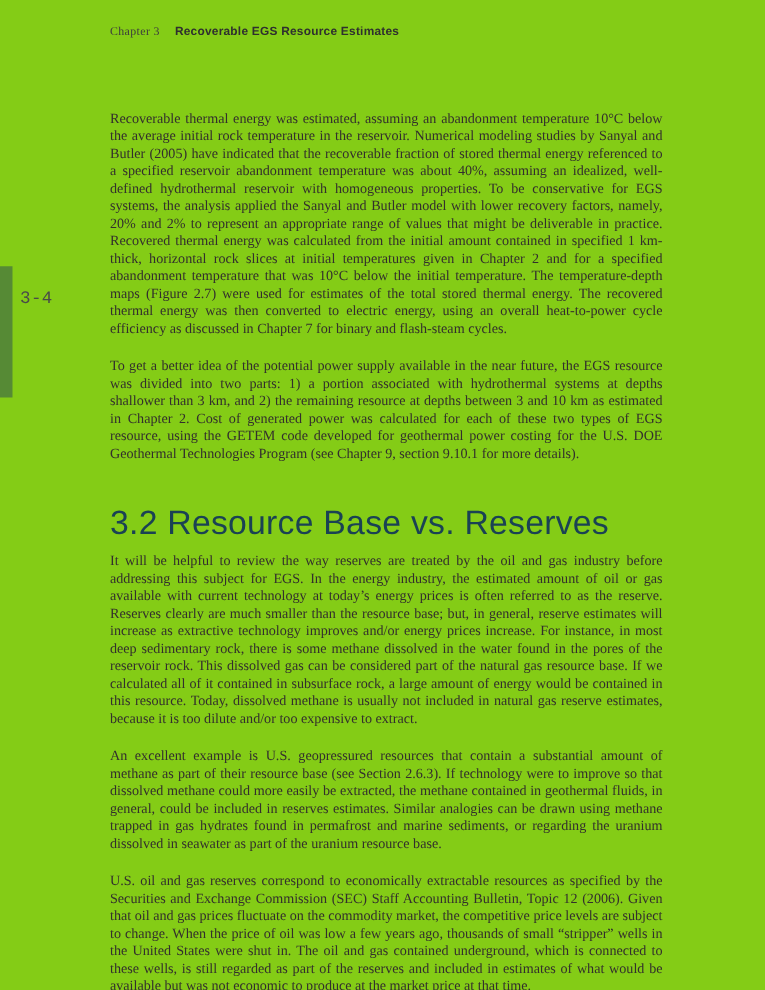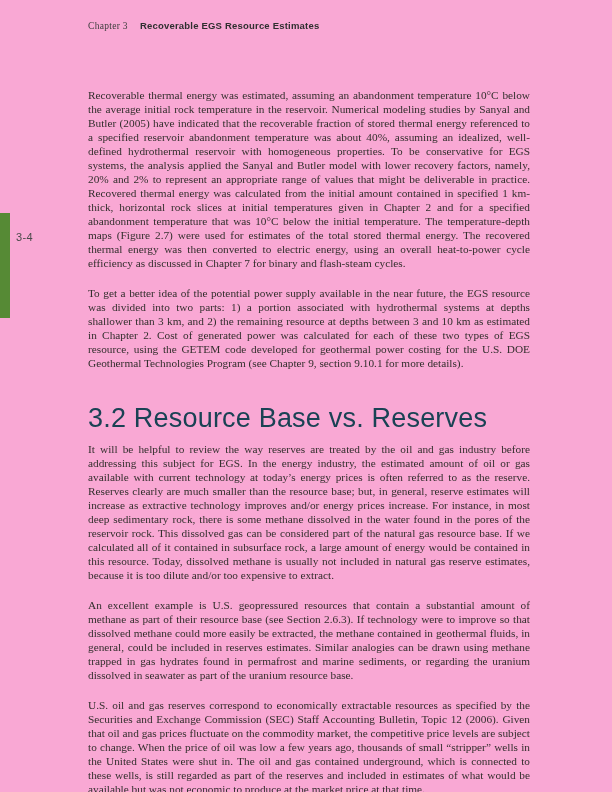--- a/index.html
+++ b/index.html
@@ -4,21 +4,21 @@
 <style>
   html, body {
     margin: 0;
     padding: 0;
     background: #ffffff;
   }
   .page {
     position: relative;
     width: 612px;
     height: 792px;
-    background: #f9a8d4;
+    background: #84cc16;
     overflow: hidden;
     font-family: "Liberation Serif", serif;
   }
   
   .running-header {
     position: absolute;
     left: 88px;
     top: 15px;
     white-space: nowrap;
   }
@@ -42,22 +42,22 @@
     left: 0;
     top: 213px;
     width: 10px;
     height: 105px;
     background: var(--tab-green, #568a35);
   }
   .page-number {
     position: absolute;
     left: 16px;
     top: 231px;
-    font-family: Liberation Sans, sans-serif;
-    font-size: 11px;
+    font-family: Liberation Mono, monospace;
+    font-size: 14px;
     color: #4a4a4a;
     letter-spacing: 0.3px;
   }
   
   .content {
     position: absolute;
     left: 88px;
     top: 88px;
     width: 458px;
   }

